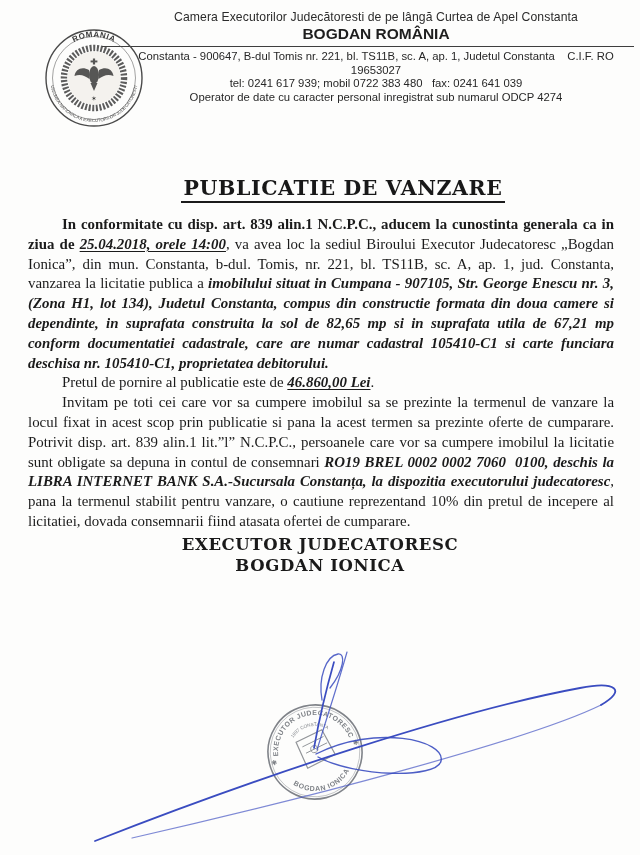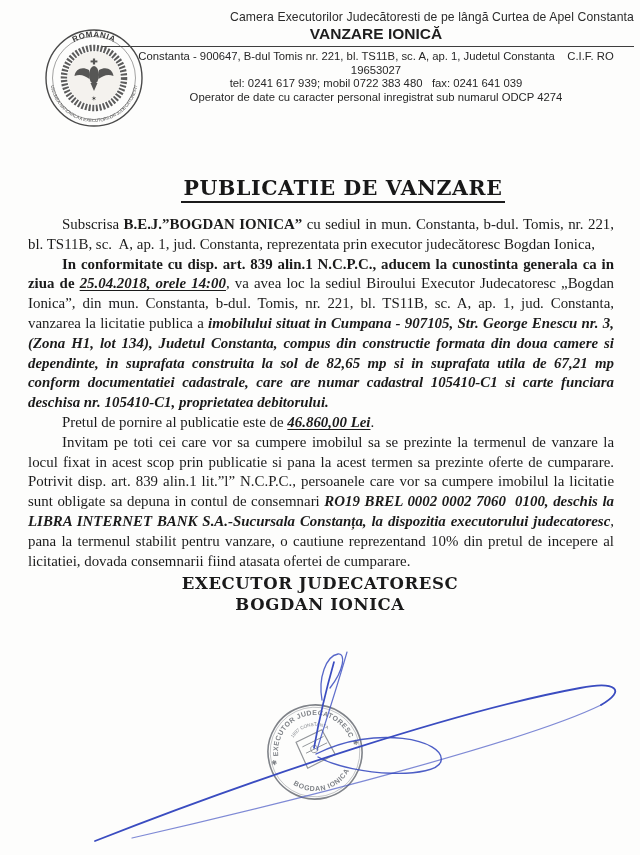--- a/index.html
+++ b/index.html
@@ -6,21 +6,21 @@
   .page{
     position:relative;width:640px;height:855px;background:#fdfdfc;
     color:#1c1c1c;overflow:hidden;
     font-family:"Liberation Serif",serif;
   }
   
   .header{position:absolute;top:10px;left:0;right:0;}
   .seal-wrap{position:absolute;left:44px;top:14px;width:100px;height:108px;}
   .header-text{margin-left:118px;margin-right:6px;text-align:center;
     font-family:"Liberation Sans",sans-serif;}
-  .camera-line{font-size:12.2px;color:#2b2b2b;letter-spacing:.1px;text-align:right;}
+  .camera-line{font-size:12.2px;color:#2b2b2b;letter-spacing:.1px;}
   .office-name{font-size:21.5px;font-weight:bold;color:#1e1e1e;margin-top:2px;letter-spacing:.2px;}
   .executor-name{font-size:15.5px;font-weight:bold;color:#1e1e1e;margin-top:1px;}
   .header-rule{border:none;border-top:1.7px solid #3e3e3e;margin:3px 0 3px -16px;}
   .contact-line{font-size:11.3px;line-height:13.7px;color:#272727;}
   
   .title-wrap{margin-top:176px;text-align:center;margin-left:46px;}
   .doc-title{display:inline-block;font-family:"DejaVu Serif",serif;font-weight:bold;
     font-size:20.5px;letter-spacing:.6px;color:#181818;
     border-bottom:2.4px solid #1b1b1b;padding:0 3px 1px 3px;}
   
@@ -65,34 +65,33 @@
           <path d="M45,46 C38,42 31.5,45 30.5,52 C36,49.5 41,51.5 45.5,55 Z"></path>
           <path d="M55,46 C62,42 68.5,45 69.5,52 C64,49.5 59,51.5 54.5,55 Z"></path>
           <path d="M46.5,59 L53.5,59 L50,67 Z"></path>
         </g>
         <text x="50" y="77" text-anchor="middle" font-size="7" fill="#3b3b3b">✶</text>
       </svg>
     </div>
 
     <div class="header-text">
       <div class="camera-line">Camera Executorilor Judecătoresti de pe lângă Curtea de Apel Constanta</div>
-      <div class="executor-name">VANZARE IONICĂ</div>
+      <div class="executor-name">BOGDAN ROMÂNIA</div>
       <hr class="header-rule">
       <div class="contact-line">Constanta - 900647, B-dul Tomis nr. 221, bl. TS11B, sc. A, ap. 1, Judetul Constanta&nbsp;&nbsp;&nbsp;&nbsp;C.I.F. RO 19653027</div>
       <div class="contact-line">tel: 0241 617 939; mobil 0722 383 480&nbsp;&nbsp;&nbsp;fax: 0241 641 039</div>
       <div class="contact-line">Operator de date cu caracter personal inregistrat sub numarul ODCP 4274</div>
     </div>
   </div>
 
   <div class="title-wrap">
     <span class="doc-title">PUBLICATIE DE VANZARE</span>
   </div>
 
   <div class="body-text">
-    <p><span>Subscrisa </span><span class="b">B.E.J.”BOGDAN IONICA”</span><span> cu sediul in mun. Constanta, b-dul. Tomis, nr. 221, bl. TS11B, sc.&nbsp; A, ap. 1, jud. Constanta, reprezentata prin executor judecătoresc Bogdan Ionica,</span></p>
 
     <p><span class="b">In conformitate cu disp. art. 839 alin.1 N.C.P.C., aducem la cunostinta generala ca in ziua de </span><span class="bu">25.04.2018, orele 14:00</span><span>, va avea loc la sediul Biroului Executor Judecatoresc „Bogdan Ionica”, din mun. Constanta, b-dul. Tomis, nr. 221, bl. TS11B, sc. A, ap. 1, jud. Constanta, vanzarea la licitatie publica a </span><span class="bi">imobilului situat in Cumpana - 907105, Str. George Enescu nr. 3, (Zona H1, lot 134), Judetul Constanta, compus din constructie formata din doua camere si dependinte, in suprafata construita la sol de 82,65 mp si in suprafata utila de 67,21 mp conform documentatiei cadastrale, care are numar cadastral 105410-C1 si carte funciara deschisa nr. 105410-C1, proprietatea debitorului.</span></p>
 
     <p><span>Pretul de pornire al publicatie este de </span><span class="bu">46.860,00 Lei</span><span>.</span></p>
 
 
     <p><span>Invitam pe toti cei care vor sa cumpere imobilul sa se prezinte la termenul de vanzare la locul fixat in acest scop prin publicatie si pana la acest termen sa prezinte oferte de cumparare. Potrivit disp. art. 839 alin.1 lit.”l” N.C.P.C., persoanele care vor sa cumpere imobilul la licitatie sunt obligate sa depuna in contul de consemnari </span><span class="bi">RO19 BREL 0002 0002 7060&nbsp; 0100, deschis la LIBRA INTERNET BANK S.A.-Sucursala Constanța, la dispozitia executorului judecatoresc</span><span>, pana la termenul stabilit pentru vanzare, o cautiune reprezentand 10% din pretul de incepere al licitatiei, dovada consemnarii fiind atasata ofertei de cumparare.</span></p>
   </div>
 
   <div class="sig-block">

